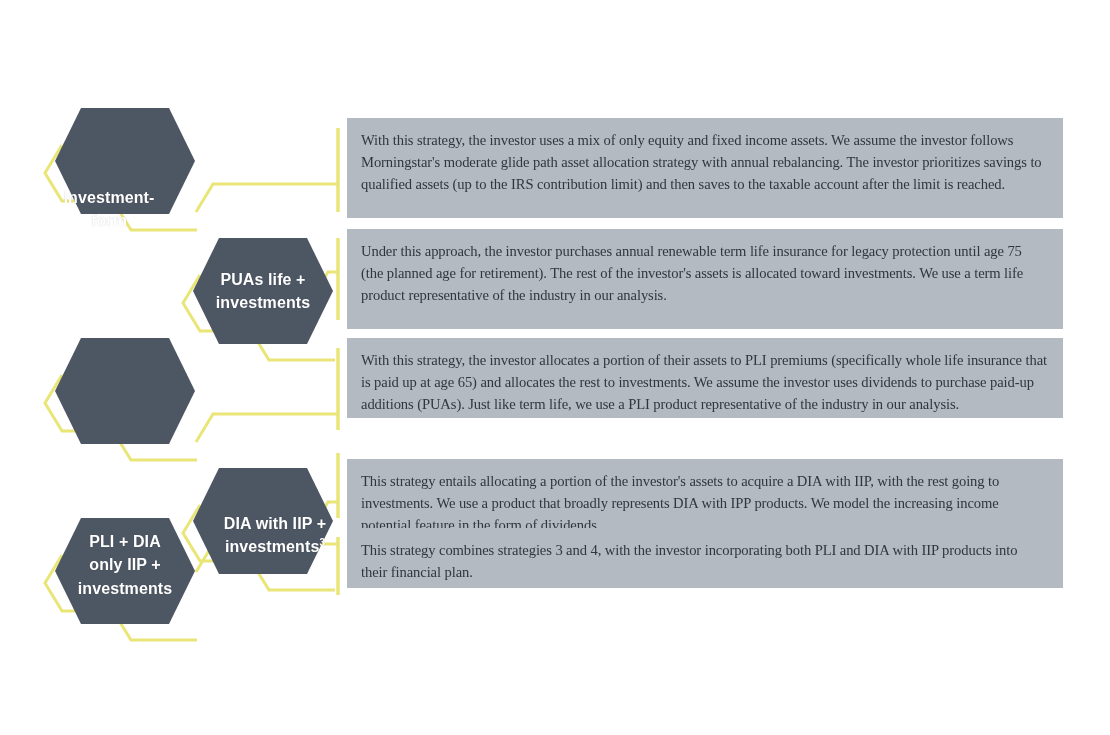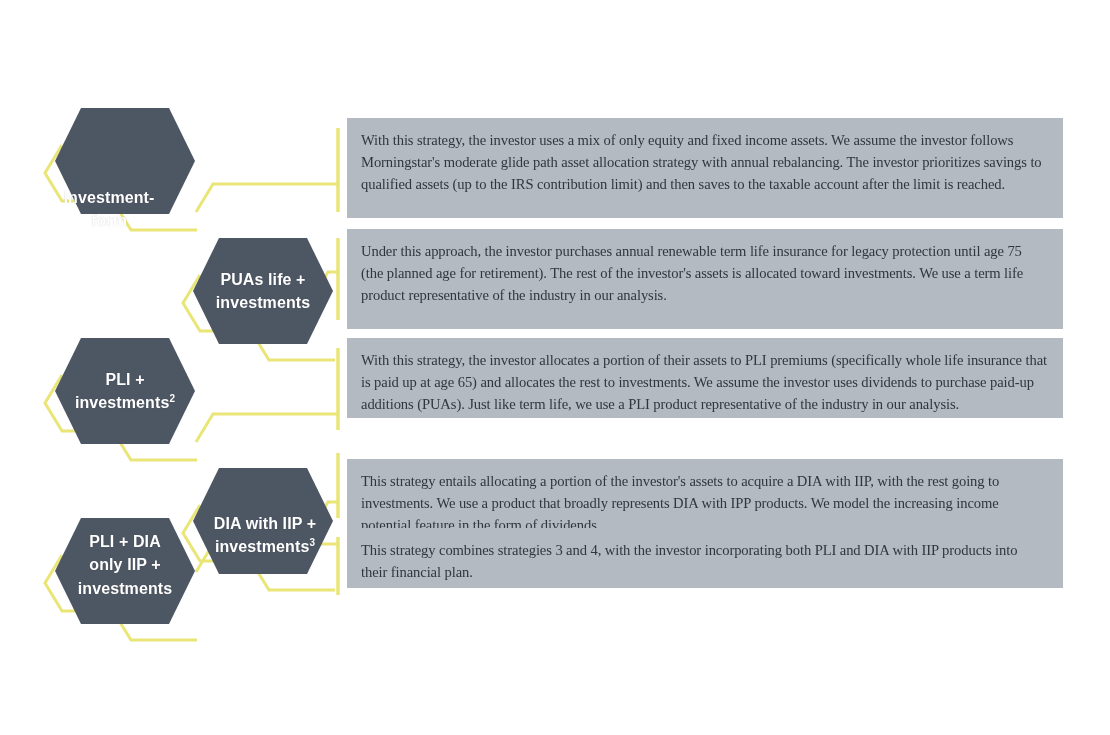--- a/index.html
+++ b/index.html
@@ -108,25 +108,22 @@
   </svg>
 
   <div class="hex-label" style="left:44px; top:108px; width:130px; height:106px;margin-top:48px;">
     <span><span>Investment-</span><br><span>form</span></span>
   </div>
 
   <div class="hex-label" style="left:198px; top:238px; width:130px; height:106px;">
     <span><span>PUAs life +</span><br><span>investments</span></span>
   </div>
 
-  <div class="hex-label" style="left:58px; top:338px; width:134px; height:106px;">
-    <span><span>PLI +</span><br><span>investments</span><sup>2</sup></span>
-  </div>
 
-  <div class="hex-label" style="left:196px; top:468px; width:138px; height:134px;">
+  <div class="hex-label" style="left:206px; top:468px; width:138px; height:134px;">
     <span><span>DIA with IIP +</span><br><span>investments</span><sup>3</sup></span>
   </div>
 
   <div class="hex-label" style="left:60px; top:518px; width:130px; height:94px;">
     <span><span>PLI + DIA</span><br><span>only IIP +</span><br><span>investments</span></span>
   </div>
 
   <div class="desc-box" style="left:347px; top:118px; width:716px; height:100px;">
     <p>With this strategy, the investor uses a mix of only equity and fixed income assets. We assume the investor follows Morningstar's  moderate glide path asset allocation strategy with annual rebalancing. The investor prioritizes savings to qualified assets (up to the IRS contribution limit) and then saves to the taxable account after the limit is reached.</p>
   </div>

